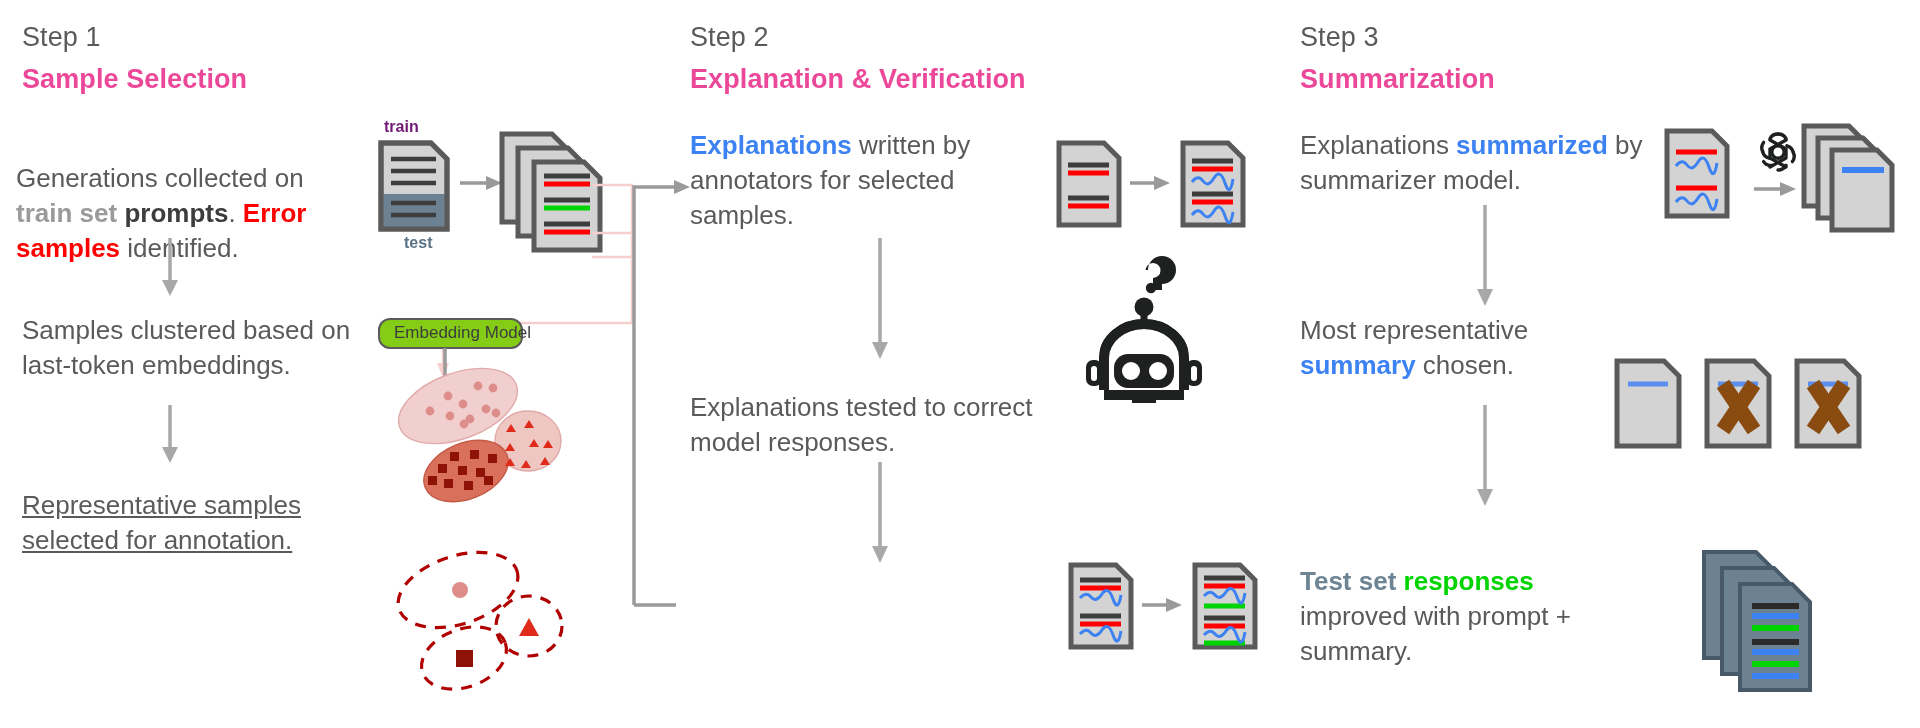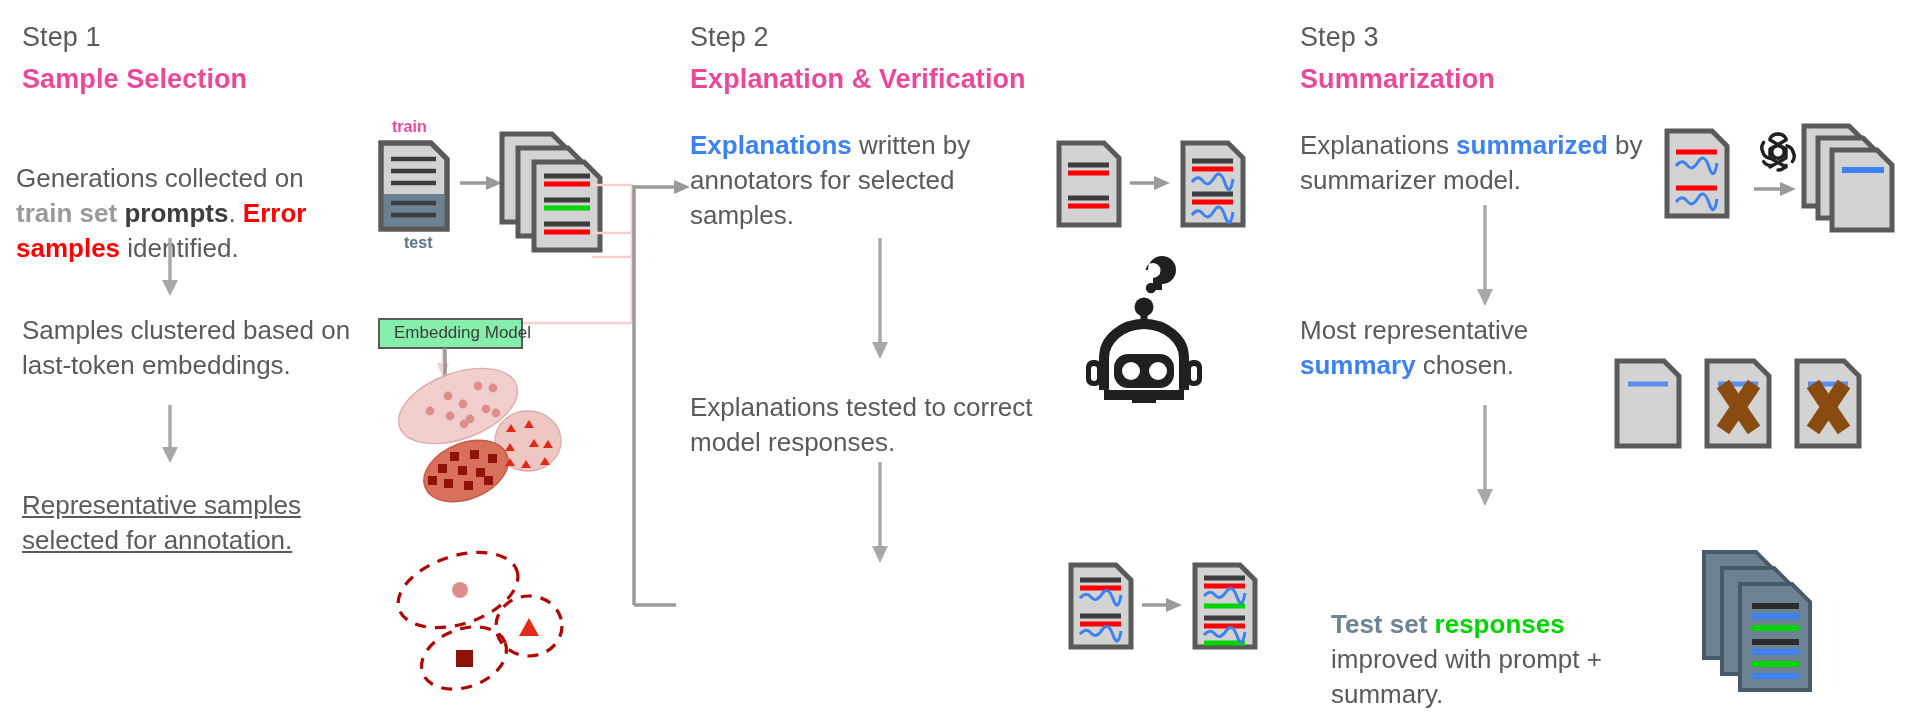--- a/index.html
+++ b/index.html
@@ -39,27 +39,27 @@
   .b-dark   { font-weight: 700; color: #3d3d3d; }
   .b-red    { font-weight: 700; color: #ff0000; }
   .b-blue   { font-weight: 700; color: #3c82f2; }
   .b-green  { font-weight: 700; color: #00d400; }
   .b-slate  { font-weight: 700; color: #6d8494; }
 
   .lbl-small {
     font-size: 16px;
     font-weight: 700;
   }
-  .lbl-train { color: #ec4899; margin-left: 8px; }
+  .lbl-train { color: #701a75; }
   .lbl-test  { color: #5b7386; }
 
   .embed-box {
     border: 2px solid #5a5a5a;
-    border-radius: 0;
-    background: #86efac;
+    border-radius: 12px;
+    background: #84cc16;
     font-size: 17px;
     color: #3d3d3d;
     padding: 3px 14px 4px 14px;
     white-space: nowrap;
     text-align: center;
   }
   svg { display:block; overflow: visible; }
 </style>
 </head>
 <body>
@@ -296,21 +296,21 @@
       <path d="M12,34 Q18,27 23,33 T34,30 T45,35 T53,31"></path>
       <path d="M12,73 Q18,66 23,72 T34,69 T45,74 T53,70"></path>
     </g>
   </svg>
 
   <div class="abs step-label" style="left:1300px; top:22px;">Step 3</div>
   <div class="abs step-title" style="left:1300px; top:64px;">Summarization</div>
 
   <div class="abs body-text" style="left:1300px; top:128px; width:350px;">Explanations <span class="b-blue">summarized</span> by summarizer model.</div>
   <div class="abs body-text" style="left:1300px; top:313px; width:300px;">Most representative <span class="b-blue">summary</span> chosen.</div>
-  <div class="abs body-text" style="left:1300px; top:607px; width:330px;margin-left:31px;"><span class="b-slate">Test set</span> <span class="b-green">responses</span> improved with prompt + summary.</div>
+  <div class="abs body-text" style="left:1300px; top:564px; width:330px;"><span class="b-slate">Test set</span> <span class="b-green">responses</span> improved with prompt + summary.</div>
 
   <svg class="abs" style="left:1465px; top:205px;" width="40" height="105">
     <line x1="20" y1="0" x2="20" y2="88" stroke="#a8a8a8" stroke-width="3.5"></line>
     <polygon points="20,101 12,84 28,84" fill="#a8a8a8"></polygon>
   </svg>
   <svg class="abs" style="left:1465px; top:405px;" width="40" height="105">
     <line x1="20" y1="0" x2="20" y2="88" stroke="#a8a8a8" stroke-width="3.5"></line>
     <polygon points="20,101 12,84 28,84" fill="#a8a8a8"></polygon>
   </svg>
 

